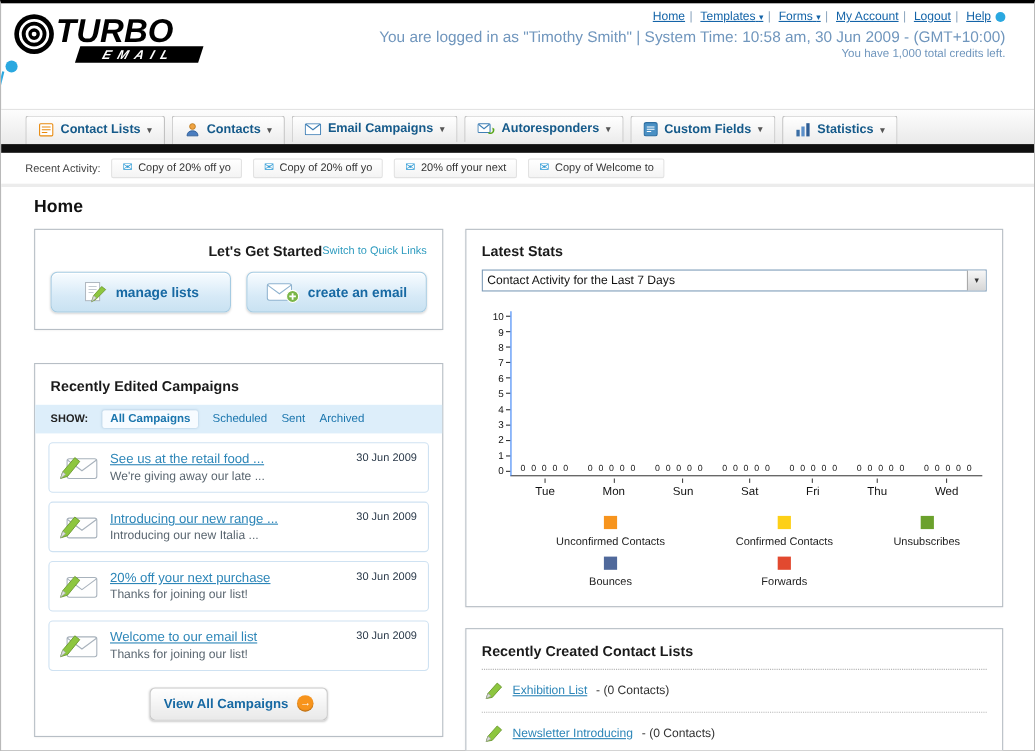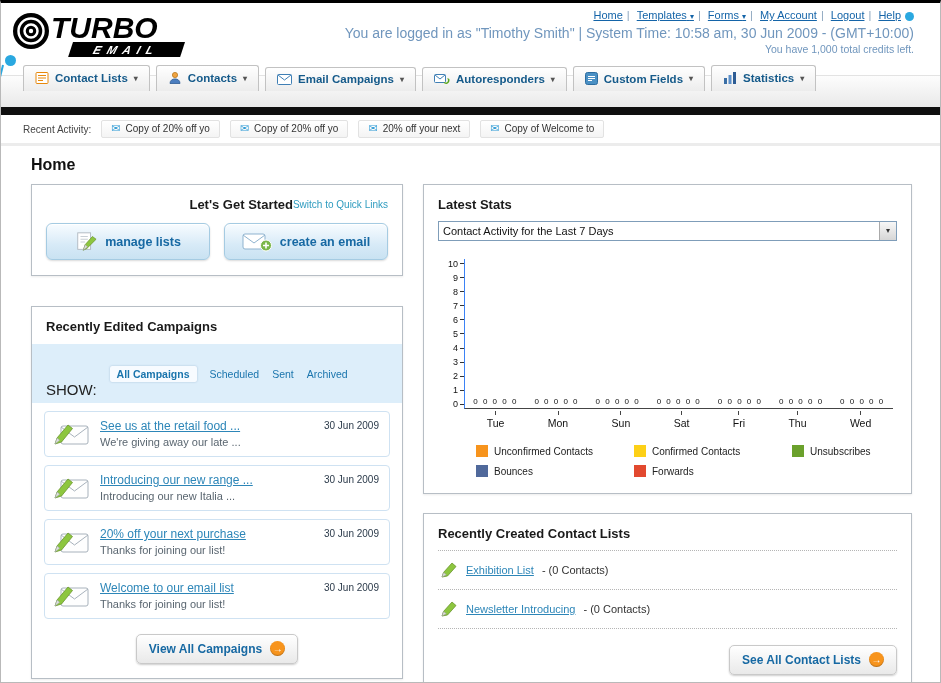--- a/index.html
+++ b/index.html
@@ -23,24 +23,25 @@
   .top-links { font-size:11px; }
   .top-links a { color:#1464a8; text-decoration:underline; margin-left:4px; }
   .top-links .sep { color:#8aa4bd; margin-left:4px; }
   .caret { font-size:8px; color:#1464a8; }
   .header-dot { display:inline-block; width:9px; height:9px; border-radius:50%; background:#2aa8e0; margin-left:4px; vertical-align:middle; }
   .login-info { font-size:14px; color:#7096bd; margin-top:4px; }
   .credits { font-size:10.5px; color:#7096bd; margin-top:2px; }
 
   
   .main-nav {
-    display:flex; align-items:flex-end; gap:6px;
-    padding:5px 0 16px 22px; height:32px;
+    display:flex; align-items:flex-start; gap:6px;
+    padding:5px 0 4px 22px; height:32px;
     background:linear-gradient(#fdfdfd,#e9e9e9);
     border-top:1px solid #e3e3e3;
+    margin-top:24px;
   }
   .nav-tab {
     display:inline-flex; align-items:center; gap:6px;
     padding:5px 11px 6px;
     background:linear-gradient(#ffffff,#ececec);
     border:1px solid #c2c2c2; border-bottom:none;
     border-radius:3px 3px 0 0;
     font-size:11.5px; font-weight:bold; color:#155a8a; cursor:pointer;
     white-space:nowrap;
   }
@@ -81,21 +82,21 @@
     border:1px solid #a5cbe2; border-radius:6px;
     background:linear-gradient(#f8fcff,#d7eaf7 60%,#c9e2f2);
     box-shadow:inset 0 1px 0 #fff, 0 1px 2px rgba(0,0,0,.15);
     color:#1769a3; font-weight:bold; font-size:12.5px; cursor:pointer;
   }
 
   
   .campaigns { padding:12px 0 14px; }
   .campaigns .panel-title { margin:0 14px 10px; }
   .camp-tabs { display:flex; align-items:center; gap:13px; background:#ddeefa; padding:5px 14px; font-size:10.5px; }
-  .show-label { color:#222; font-weight:normal; font-size:15px;margin-top:32px; }
+  .show-label { color:#222; font-weight:bold; font-size:10px; }
   .camp-tab { color:#1a75ad; text-decoration:none; }
   .camp-tab.active { background:#f7fbff; padding:2px 7px; border-radius:2px; font-weight:bold; box-shadow:0 0 2px rgba(50,100,150,.35); }
   .camp-row {
     margin:8px 12px 0; border:1px solid #cfe2f2; border-radius:4px;
     padding:7px 9px 8px; display:flex; gap:10px; position:relative; background:#fff; cursor:pointer;
   }
   .camp-texts { min-width:0; }
   .camp-title { font-size:12px; color:#2d86b8; text-decoration:underline; margin-bottom:3px; white-space:nowrap; }
   .camp-sub { font-size:11px; color:#5a6670; white-space:nowrap; }
   .camp-date { position:absolute; top:8px; right:10px; font-size:10px; color:#2b3a4a; }
@@ -131,21 +132,21 @@
   .tickmark { width:4px; height:1px; background:#333; }
   .plot {
     flex:1; height:150px; border-left:1px solid #3b82f6; border-bottom:1px solid #444;
     display:flex; align-items:flex-end; justify-content:space-around; padding-bottom:2px;
   }
   .zero-group { font-size:8px; color:#111; letter-spacing:1.5px; white-space:nowrap; }
   .x-axis { margin-left:23px; display:flex; justify-content:space-around; margin-top:2px; font-size:10.5px; color:#111; }
   .xlabel { display:flex; flex-direction:column; align-items:center; gap:2px; }
   .xlabel::before { content:""; width:1px; height:4px; background:#444; }
   .legend { margin:16px 0 0 34px; display:grid; grid-template-columns:158px 158px auto; row-gap:8px; font-size:10px; color:#222; }
-  .legend-item { display:flex; align-items:center; gap:6px; }
+  .legend-item { display:flex; align-items:center; gap:6px;flex-direction:column; }
   .swatch { width:12px; height:12px; display:inline-block; }
 
   
   .contact-lists { padding:12px 14px 15px; }
   .cl-rows { margin-top:9px; border-top:1px dotted #b5b5b5; }
   .cl-row { display:flex; align-items:center; gap:8px; padding:10px 2px; border-bottom:1px dotted #b5b5b5; font-size:11px; cursor:pointer; }
   .cl-name { color:#2d86b8; text-decoration:underline; }
   .cl-detail { color:#333; }
   .see-all-wrap { display:flex; justify-content:flex-end; margin-top:16px; }
 

